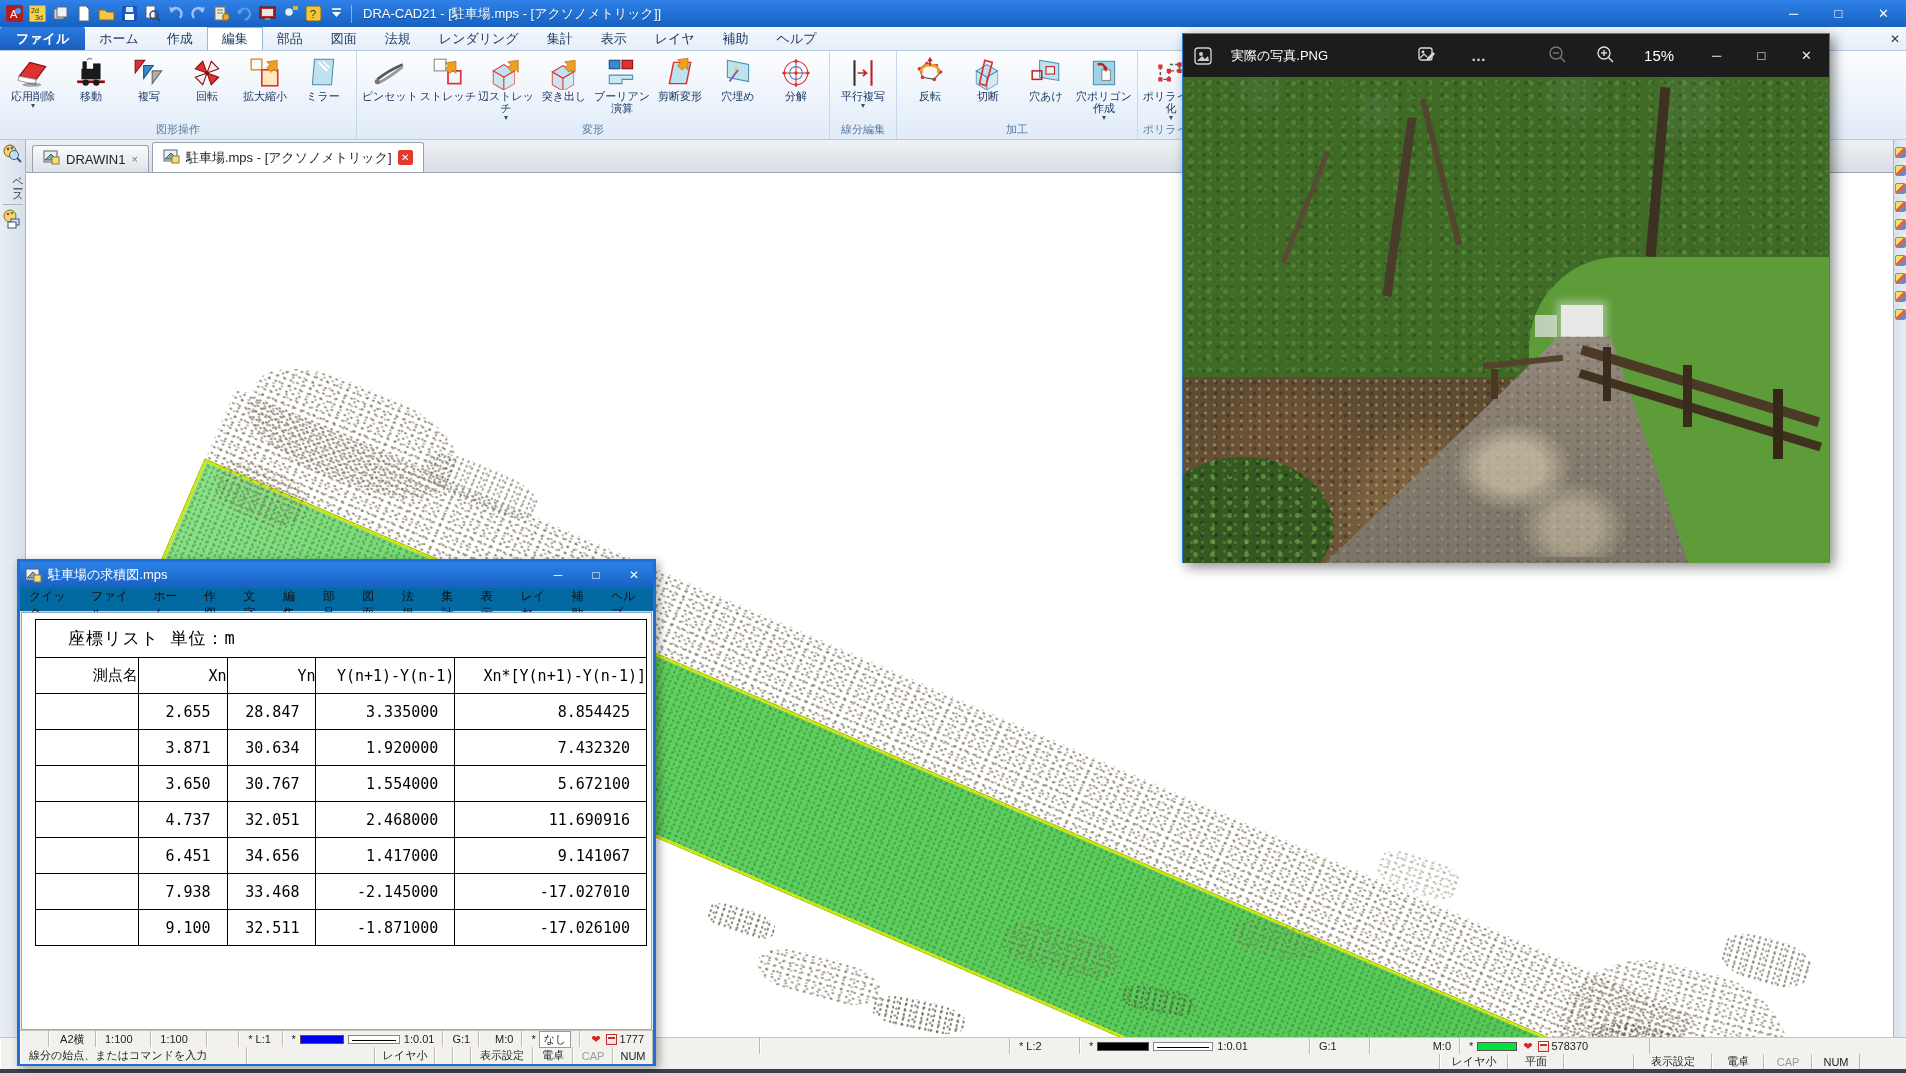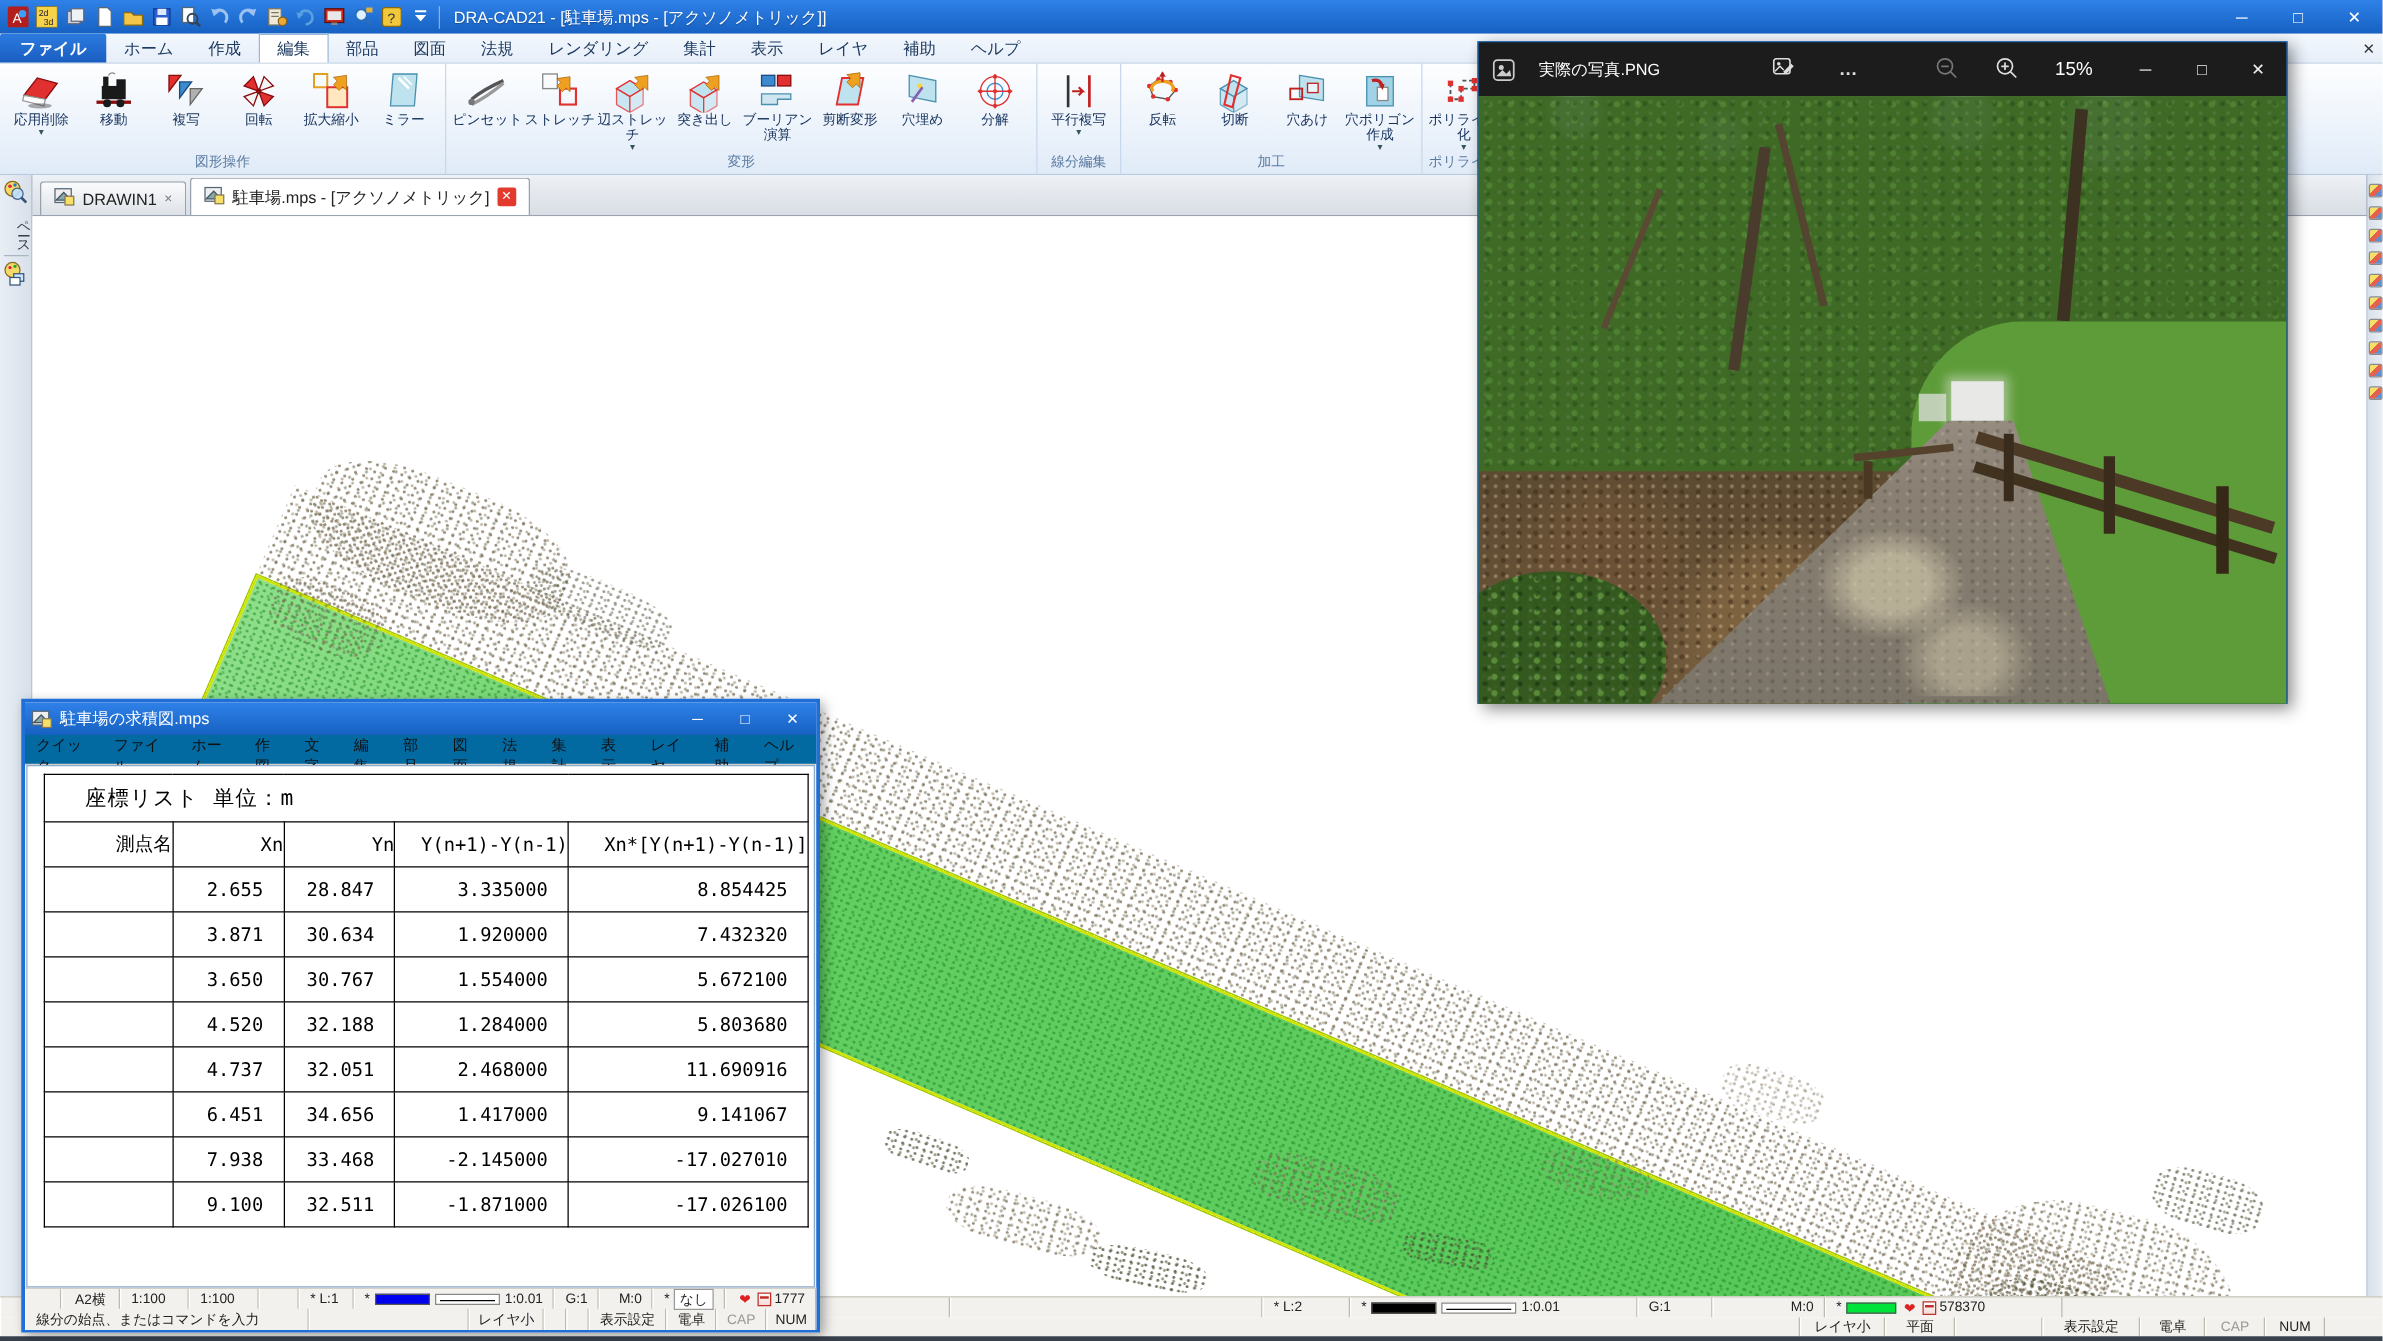--- a/index.html
+++ b/index.html
@@ -757,27 +757,20 @@
           </tr>
           <tr>
             <td class=""></td>
             <td class="num">3.650</td>
             <td class="num">30.767</td>
             <td class="num">1.554000</td>
             <td class="num">5.672100</td>
           </tr>
           <tr>
             <td class=""></td>
-            <td class="num">4.520</td>
-            <td class="num">32.188</td>
-            <td class="num">1.284000</td>
-            <td class="num">5.803680</td>
-          </tr>
-          <tr>
-            <td class=""></td>
             <td class="num">4.737</td>
             <td class="num">32.051</td>
             <td class="num">2.468000</td>
             <td class="num">11.690916</td>
           </tr>
           <tr>
             <td class=""></td>
             <td class="num">6.451</td>
             <td class="num">34.656</td>
             <td class="num">1.417000</td>

